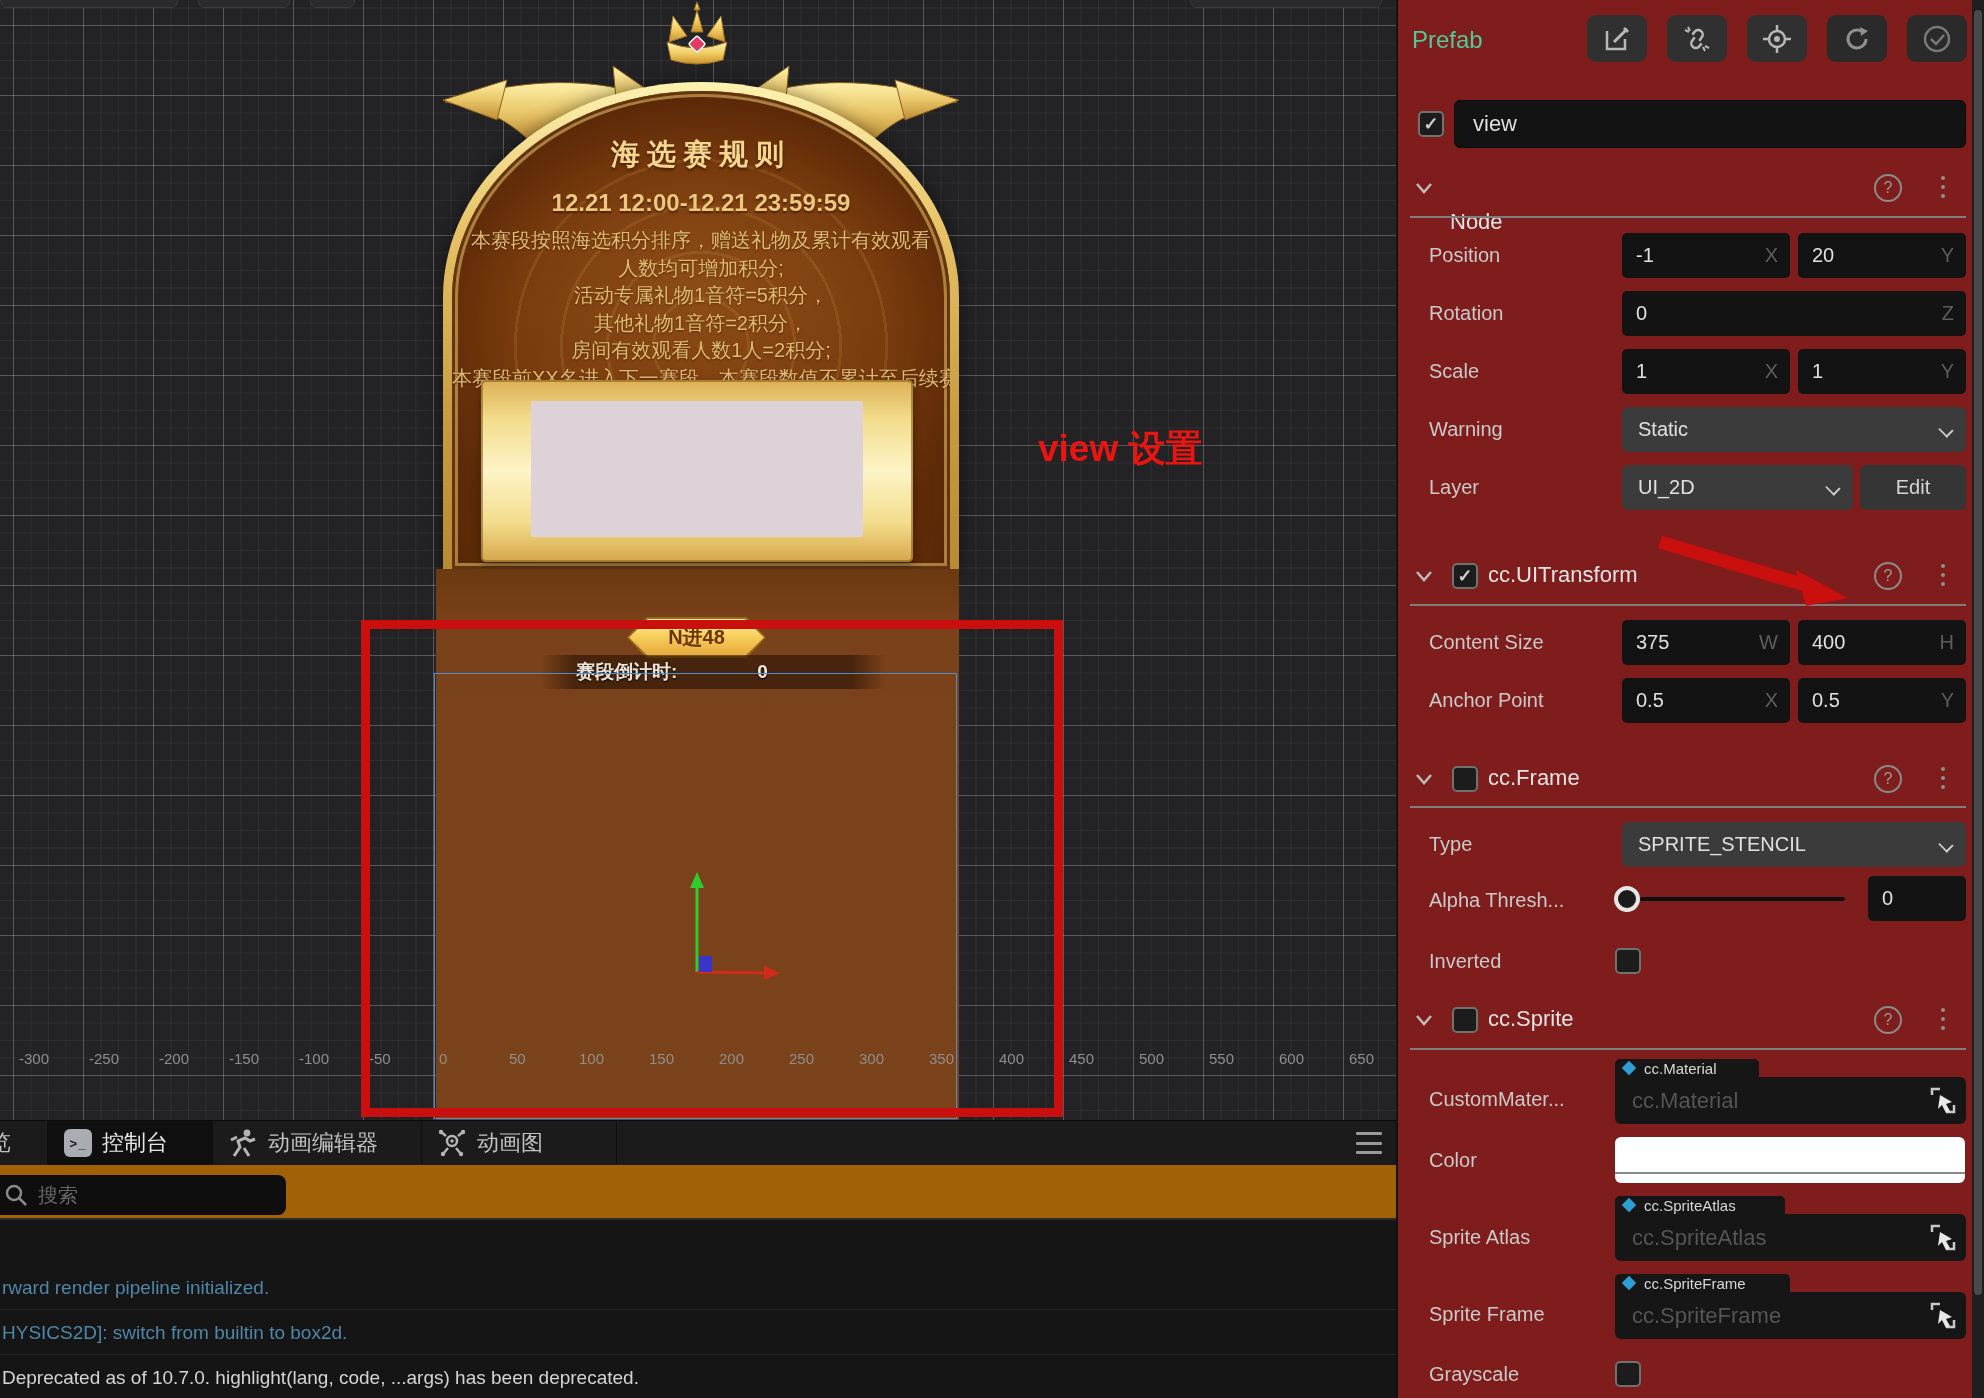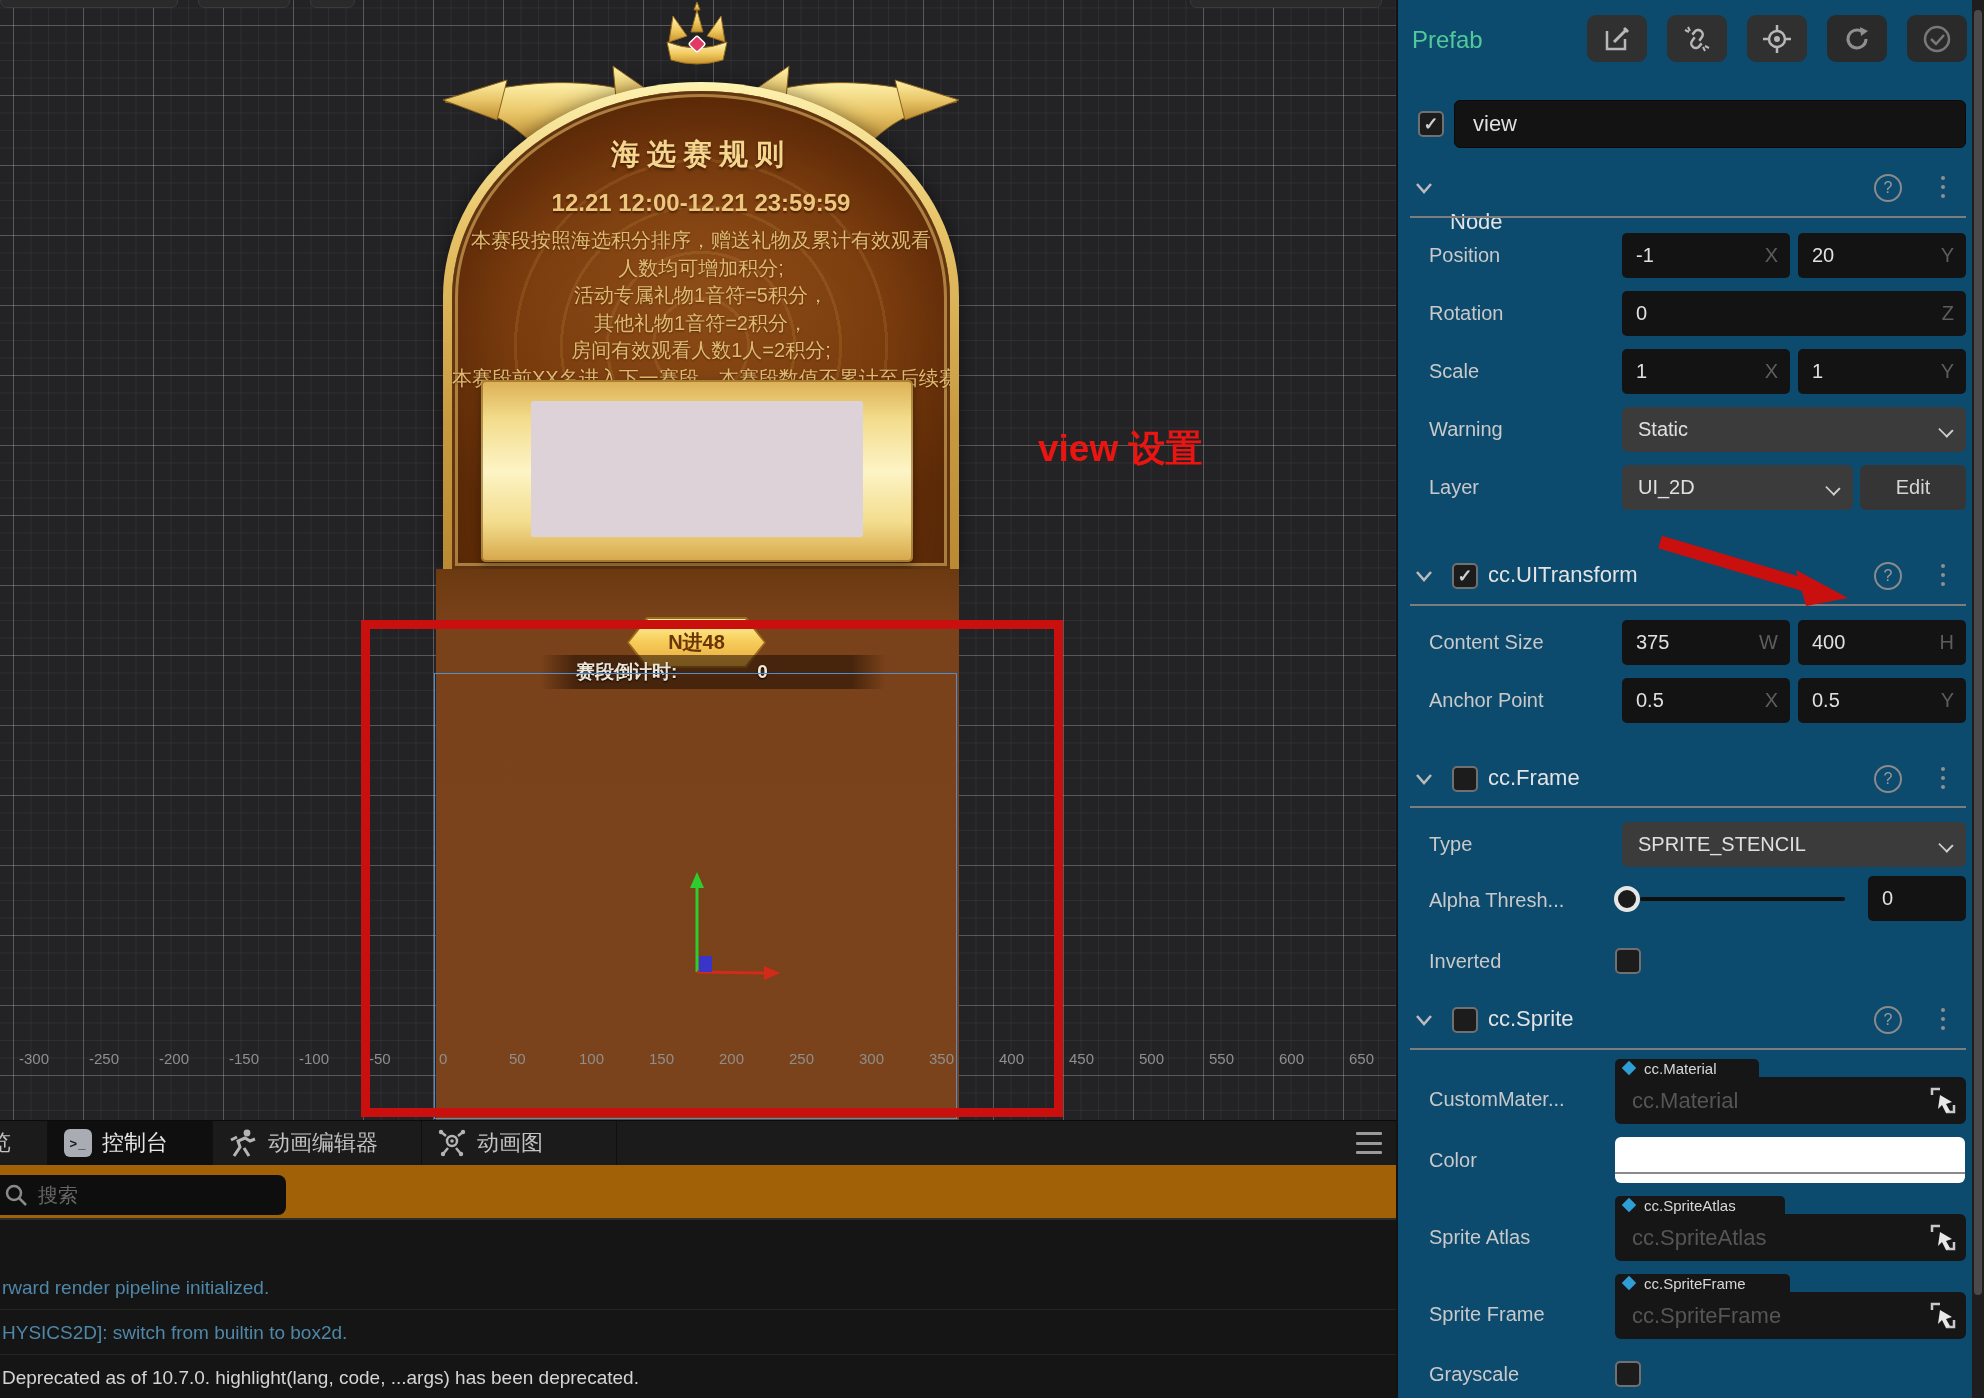--- a/index.html
+++ b/index.html
@@ -19,21 +19,21 @@
 .ruler-label{position:absolute;top:1050px;font-size:15px;color:#8f8f8f;}
 #arch{position:absolute;left:443px;top:82px;width:516px;height:487px;border-radius:258px 258px 0 0 / 215px 215px 0 0;background:linear-gradient(180deg,#fdf2b0 0%,#e7c266 30%,#c89a40 70%,#b98a33 100%);padding:9px 9px 0 9px;box-shadow:0 0 18px rgba(0,0,0,0.45);}
 #arch-inner{width:100%;height:100%;border-radius:250px 250px 0 0 / 208px 208px 0 0;background:radial-gradient(ellipse 70% 55% at 50% 42%,#8d4d18 0%,#7b3d0e 55%,#632f08 100%);box-shadow:inset 0 0 0 3px rgba(80,35,5,.8), inset 0 0 0 6px rgba(236,196,110,.55), inset 0 40px 80px rgba(40,10,0,.35);position:relative;overflow:hidden;}
 #arch-inner::after{content:'';position:absolute;left:50%;top:40px;width:430px;height:430px;transform:translateX(-50%);border-radius:50%;background:repeating-radial-gradient(circle at 50% 50%, rgba(230,180,90,0.13) 0px, rgba(230,180,90,0.13) 3px, transparent 3px, transparent 46px);}
 .arch-title{position:absolute;left:0;right:0;top:44px;text-align:center;font-size:29px;font-weight:bold;color:#f4d78f;letter-spacing:7px;text-shadow:0 2px 3px rgba(60,20,0,.8);z-index:2;}
 .arch-date{position:absolute;left:0;right:0;top:98px;text-align:center;font-size:24px;font-weight:bold;color:#ecc77d;text-shadow:0 2px 2px rgba(60,20,0,.7);z-index:2;}
 .arch-rules{position:absolute;left:0;right:0;top:136px;text-align:center;font-size:20px;line-height:27.5px;color:#debb72;text-shadow:0 1px 2px rgba(60,20,0,.6);white-space:nowrap;z-index:2;}
 #goldbox{position:absolute;left:29px;top:289px;width:432px;height:182px;border-radius:5px;background:linear-gradient(180deg,#dcaf54 0%,#f3dd8d 22%,#fdf4c6 50%,#f3dd8d 78%,#d6a64a 100%);box-shadow:inset 0 0 0 2px rgba(125,85,20,.55), 0 4px 10px rgba(0,0,0,.35);z-index:3;}
 #creambox{position:absolute;left:50px;top:21px;width:332px;height:136px;background:#ddd2d7;border-radius:3px;}
 #lowerpanel{position:absolute;left:436px;top:569px;width:523px;height:551px;background:linear-gradient(180deg,#6b3910 0%,#7a421a 10%,#7b431b 100%);}
-#badge{position:absolute;left:627px;top:617px;width:139px;height:51px;z-index:2;}
+#badge{position:absolute;left:627px;top:617px;width:139px;height:41px;z-index:2;}
 #badge .hexo{position:absolute;left:0;top:0;width:100%;height:100%;background:#9a6a1a;clip-path:polygon(14% 0,86% 0,100% 50%,86% 100%,14% 100%,0 50%);}
 #badge .hexi{position:absolute;left:2px;top:2px;right:2px;bottom:2px;background:linear-gradient(180deg,#fff3a8 0%,#f7cf5c 45%,#e8a93c 100%);clip-path:polygon(14% 0,86% 0,100% 50%,86% 100%,14% 100%,0 50%);}
 #badge .txt{position:absolute;left:0;top:0;width:100%;height:100%;display:flex;align-items:center;justify-content:center;font-size:20px;font-weight:bold;color:#6b3405;}
 #countband{position:absolute;left:540px;top:655px;width:346px;height:34px;background:linear-gradient(90deg,rgba(30,12,2,0) 0%,rgba(30,12,2,.55) 10%,rgba(30,12,2,.55) 90%,rgba(30,12,2,0) 100%);display:flex;align-items:center;z-index:2;}
 #countband .lbl{margin-left:36px;font-size:19px;font-weight:bold;color:#ece4d6;text-shadow:0 1px 2px #000;}
 #countband .val{margin-left:80px;font-size:19px;font-weight:bold;color:#f2ead9;text-shadow:0 1px 2px #000;}
 #bluerect{position:absolute;left:434px;top:673px;width:523px;height:446px;border:1px solid #4f8fd0;z-index:4;}
 #redrect{position:absolute;left:361px;top:620px;width:702px;height:497px;border:9px solid #c9100e;z-index:6;}
 #anno{position:absolute;left:1038px;top:424px;font-size:37px;font-weight:bold;color:#ea1410;z-index:6;}
 #gizmo{position:absolute;left:640px;top:860px;z-index:5;}
@@ -50,21 +50,21 @@
 .cb.checked{display:flex;align-items:center;justify-content:center;color:#e8e8e8;font-size:18px;font-weight:bold;}
 .flabel{position:absolute;top:60px;height:26px;line-height:26px;font-size:21px;color:#cfcfcf;}
 .vdiv{position:absolute;top:62px;width:1px;height:24px;background:#3d3d3d;}
 #logs{position:absolute;left:0;top:98px;width:100%;height:180px;background:#151516;border-top:1px solid #2c2c2c;}
 .logrow{position:absolute;left:0;width:100%;height:45px;line-height:45px;font-size:19px;padding-left:2px;border-bottom:1px solid #242425;white-space:nowrap;}
 .logrow.info{color:#4e87a8;}
 .logrow.plain{color:#d4d4d4;}
 #hamburger{position:absolute;left:1356px;top:11px;width:26px;height:22px;display:flex;flex-direction:column;justify-content:space-between;}
 #hamburger div{height:3px;background:#9a9a9a;border-radius:1px;}
 
-#inspector{position:absolute;left:1396px;top:0;width:588px;height:1398px;background:#0c4a6e;border-left:2px solid #121212;}
+#inspector{position:absolute;left:1396px;top:0;width:588px;height:1398px;background:#7f1d1d;border-left:2px solid #121212;}
 #prefab-label{position:absolute;left:14px;top:26px;font-size:24px;color:#52c99a;}
 .hbtn{position:absolute;top:15px;width:60px;height:47px;border-radius:9px;background:#303031;display:flex;align-items:center;justify-content:center;}
 .hbtn.dim{background:#2a2a2b;}
 #scrolltrack{position:absolute;right:0;top:0;width:12px;height:1398px;background:#1e1e1f;}
 #scrollthumb{position:absolute;right:2px;top:10px;width:8px;height:1285px;background:#4a4a4b;border-radius:4px;}
 .checkbox{position:absolute;width:26px;height:26px;border:2px solid #707070;border-radius:5px;background:#1c1c1d;}
 .checkbox.checked{display:flex;align-items:center;justify-content:center;color:#cfcfcf;font-size:18px;font-weight:bold;}
 #namefield{position:absolute;left:56px;top:100px;width:512px;height:48px;background:#131314;border-radius:6px;border:1px solid #0a0a0a;color:#dfdfdf;font-size:22px;line-height:46px;padding-left:18px;}
 .sec-chevron{position:absolute;left:16px;width:20px;height:14px;}
 .sec-title{position:absolute;left:52px;font-size:22px;color:#e3e3e3;}

